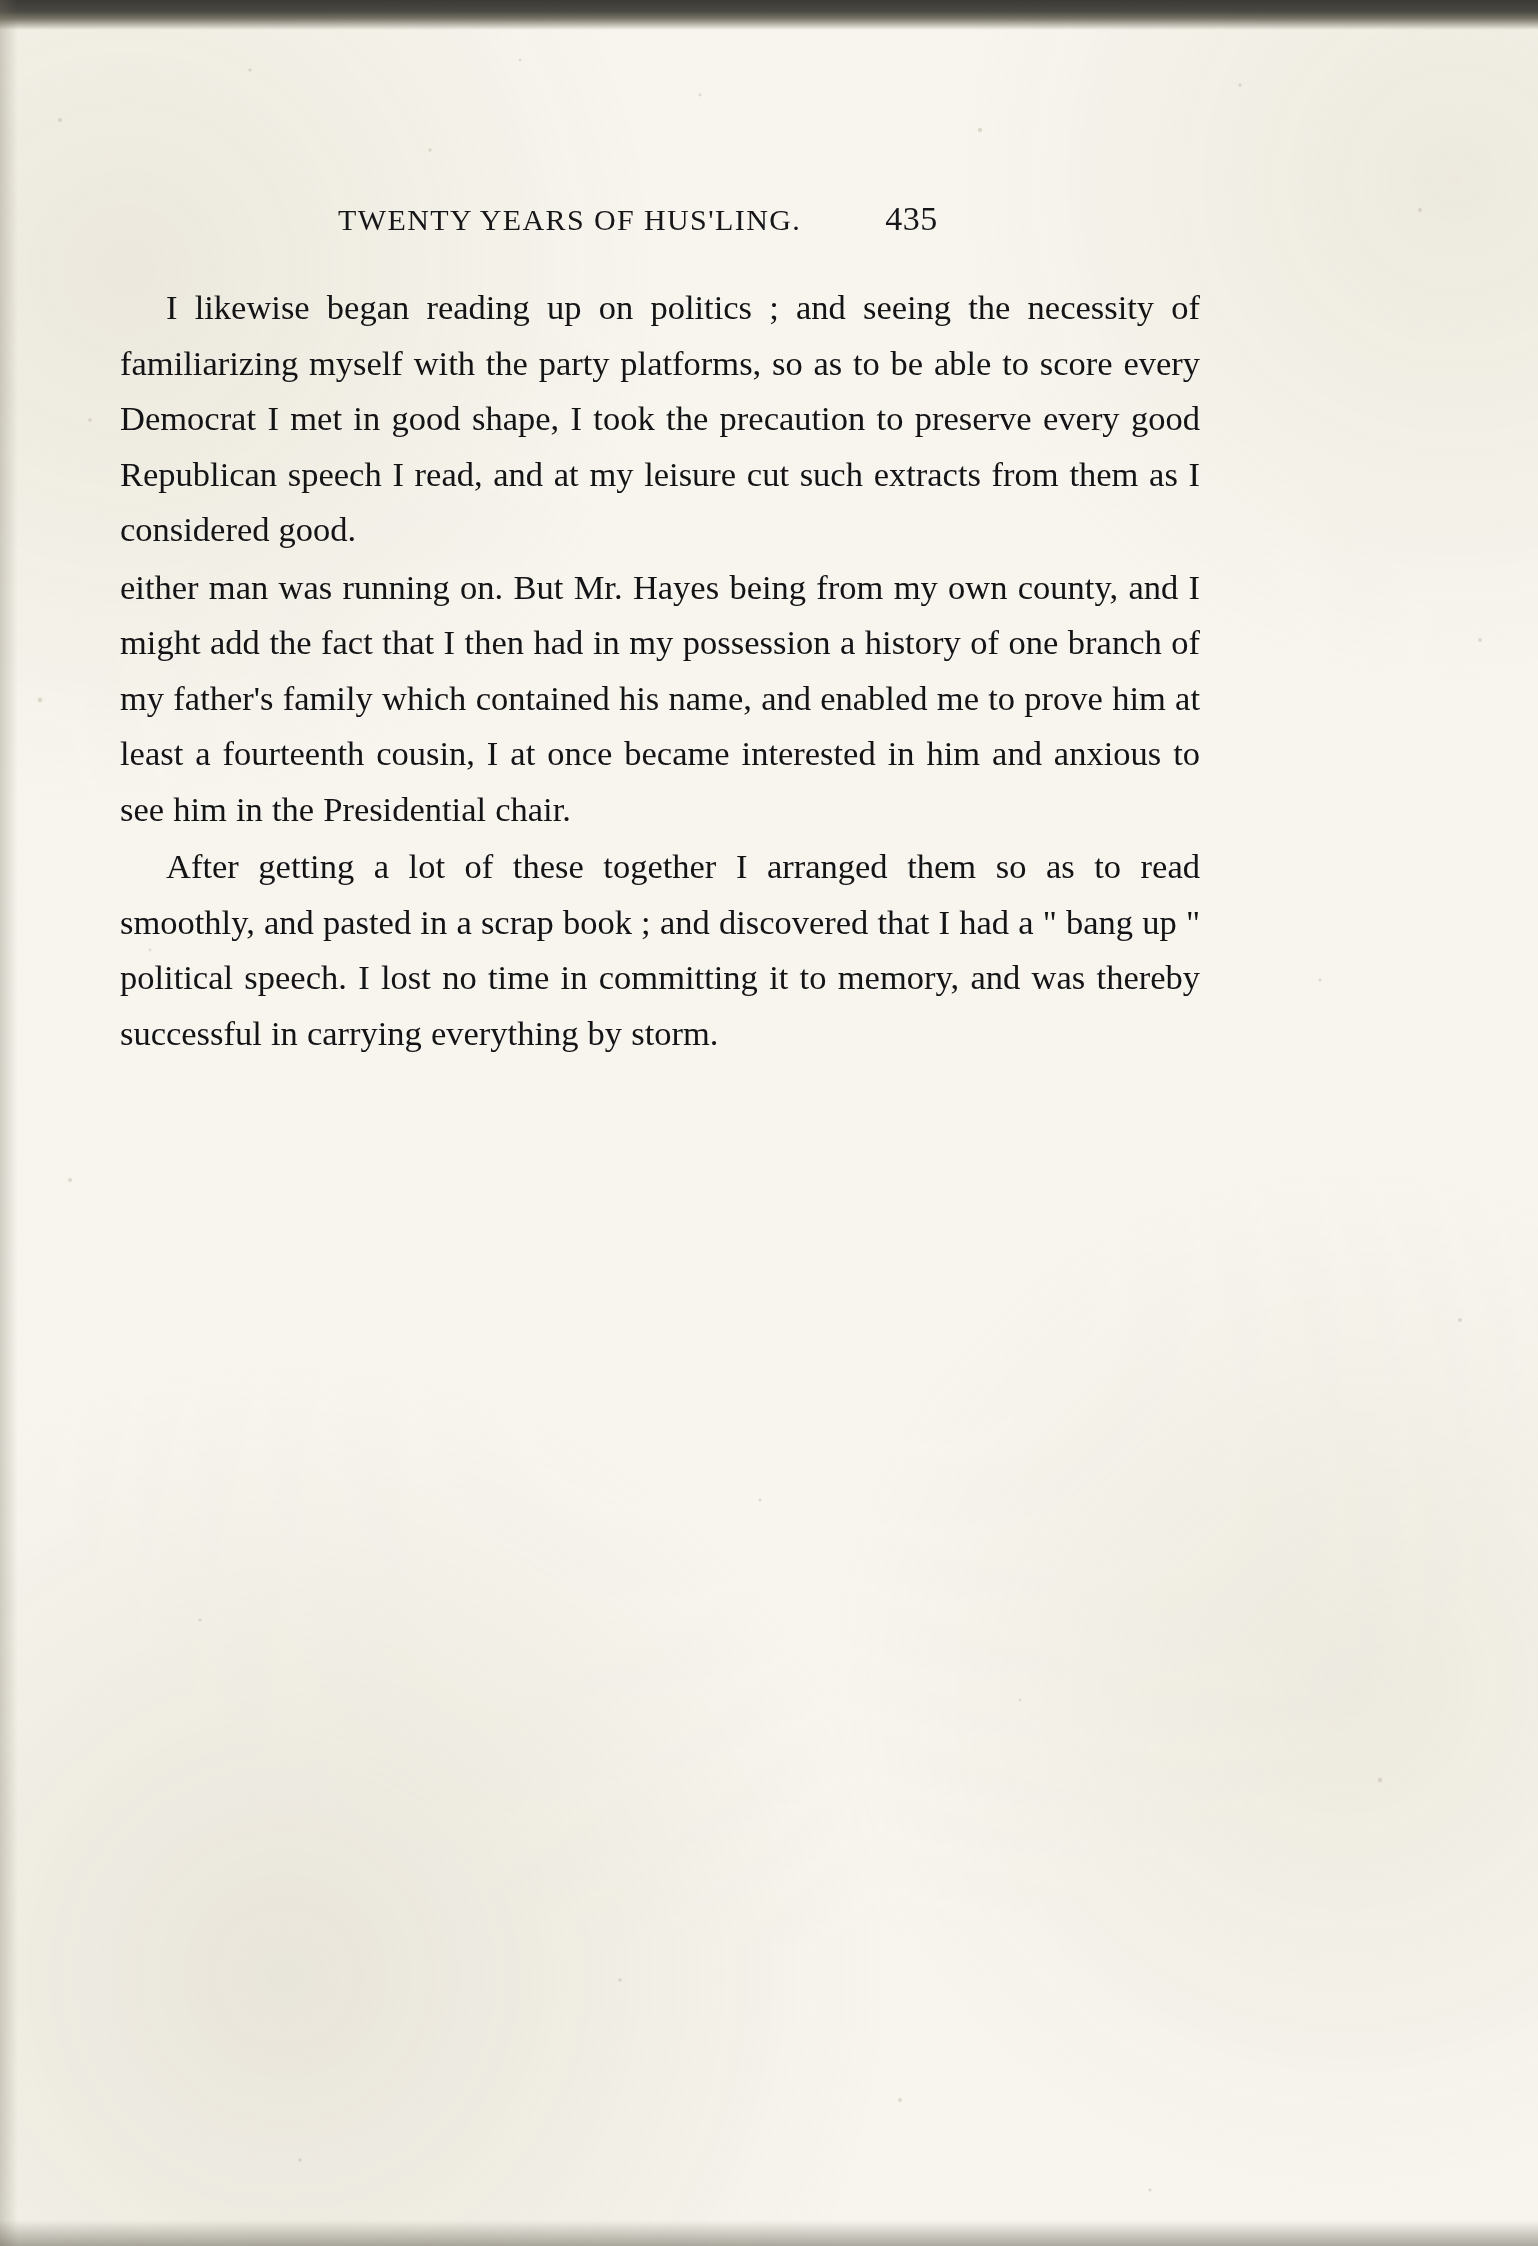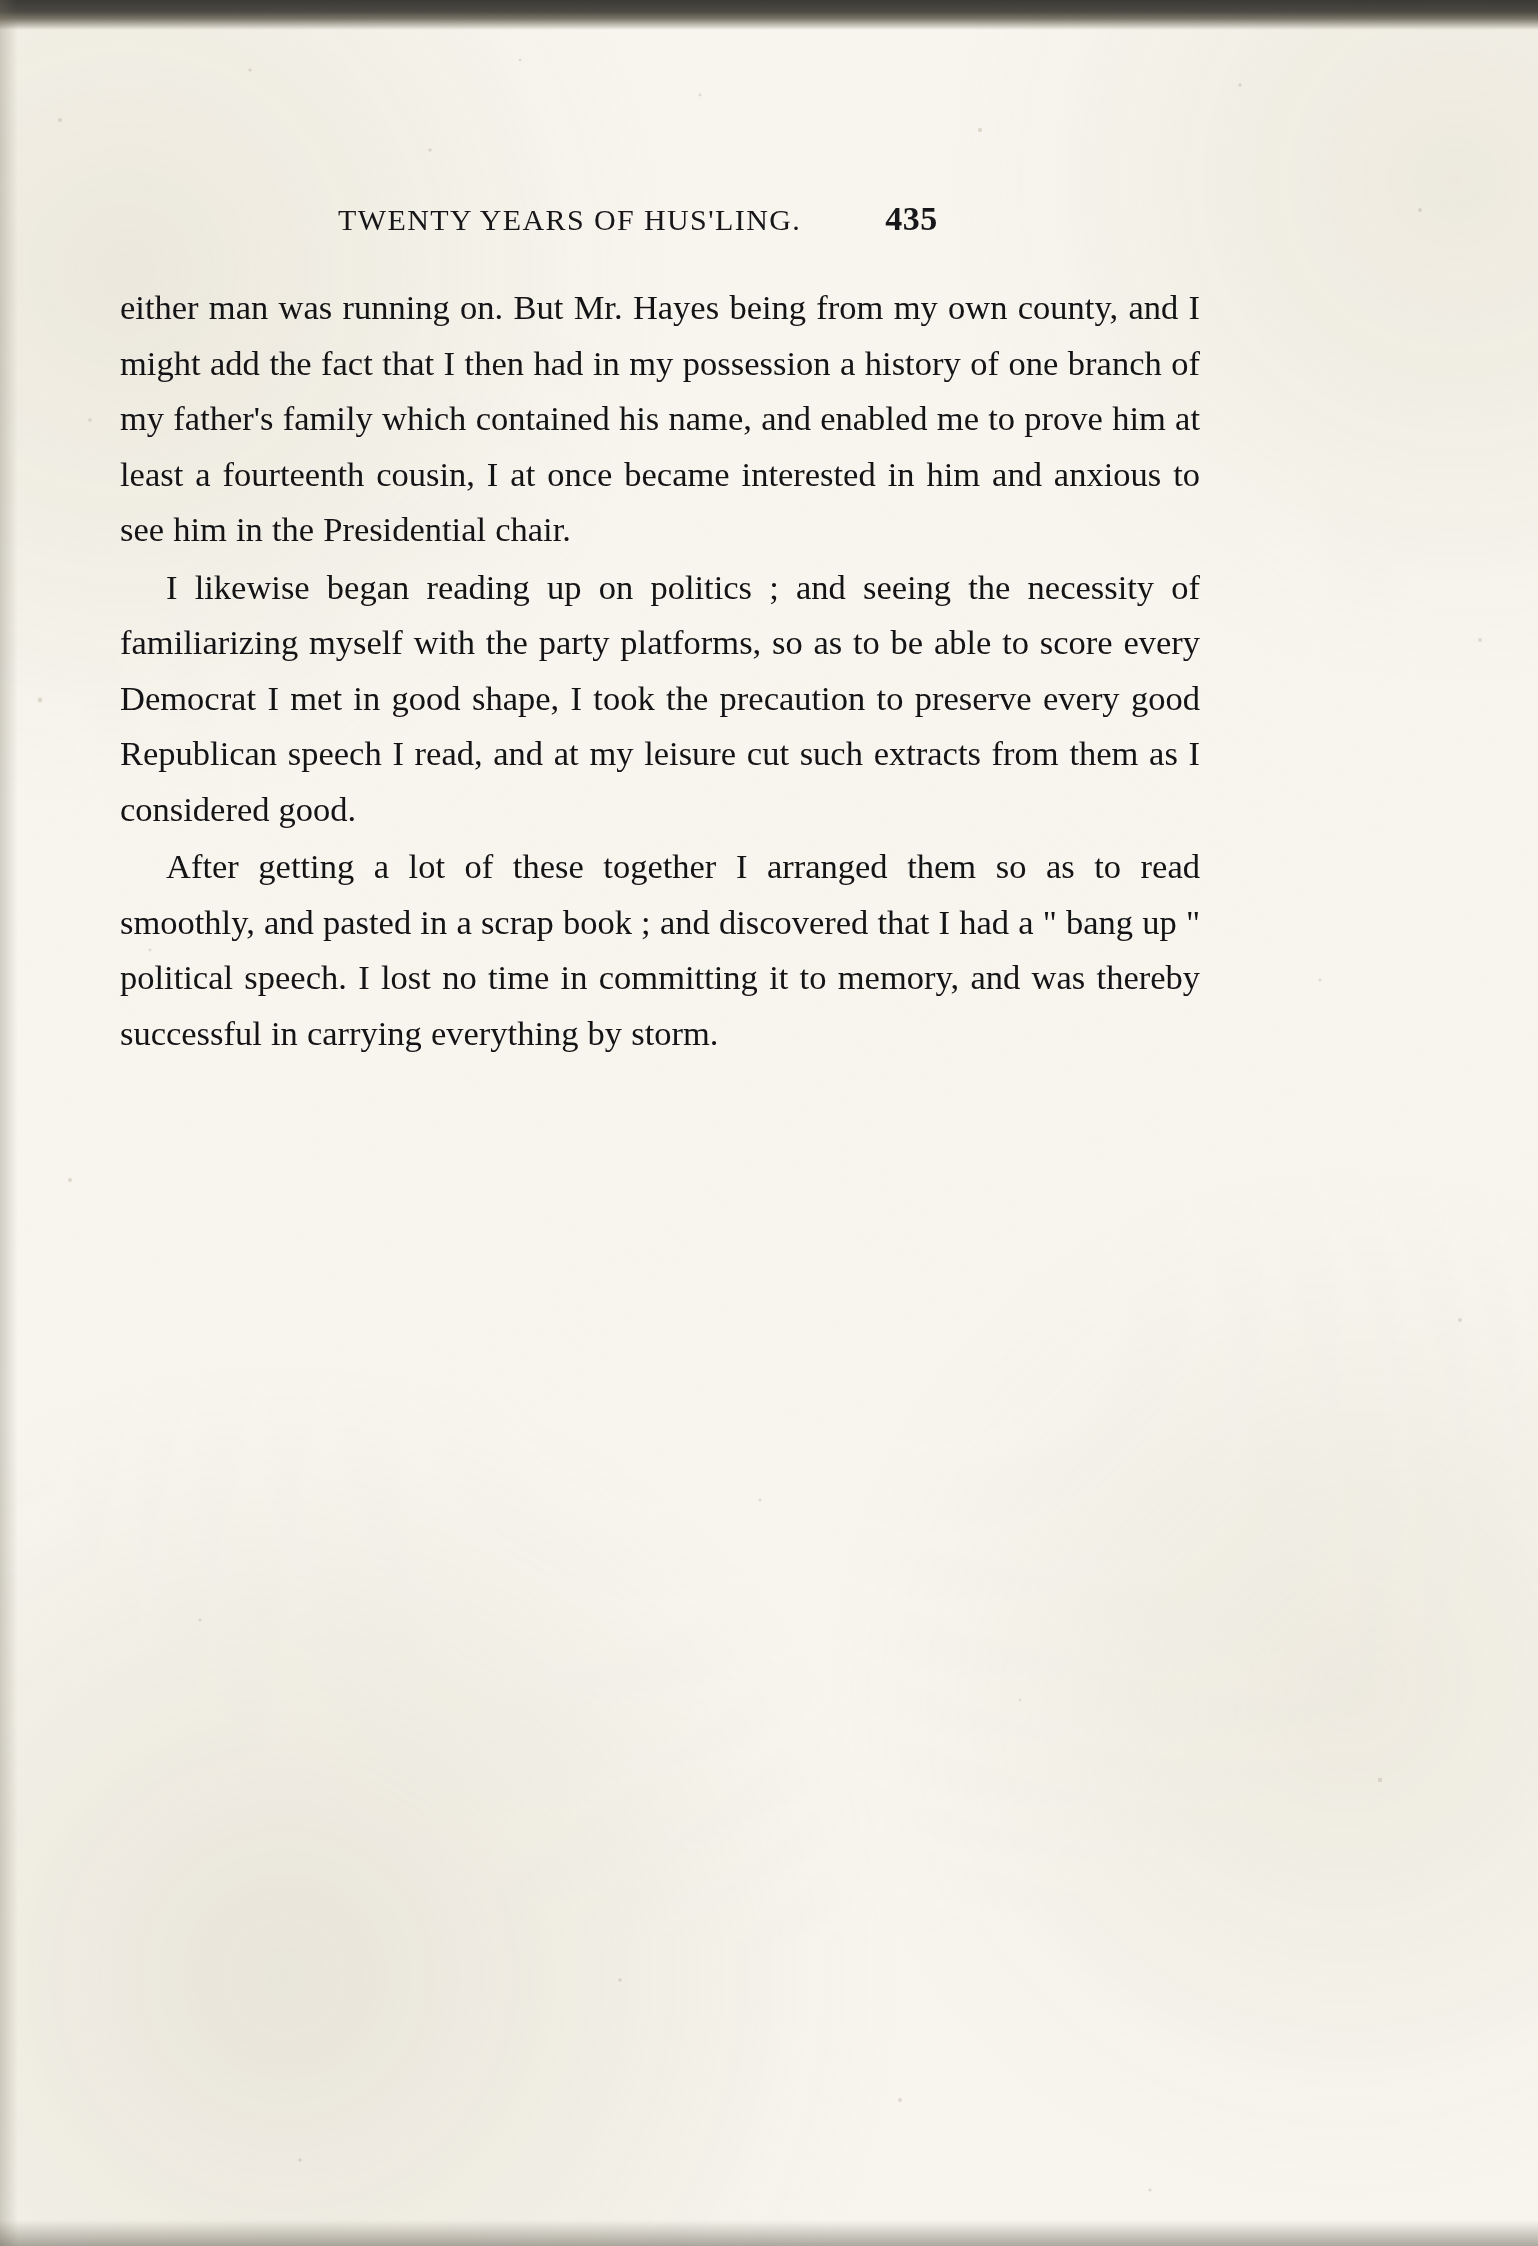--- a/index.html
+++ b/index.html
@@ -85,21 +85,21 @@
   }
   .running-head .title {
     font-family: "Liberation Serif", serif;
     font-size: 30px;
     letter-spacing: 1.4px;
     font-weight: 400;
     white-space: nowrap;
   }
   .running-head .folio {
     font-size: 34px;
-    font-weight: 700;
+    font-weight: 400;
     margin-left: 84px;
     letter-spacing: 0.5px;
   }
 
   p.body {
     margin: 0 0 2px 0;
     font-size: 34.5px;
     line-height: 55.5px;
     color: #141416;
     text-align: justify;
@@ -150,18 +150,18 @@
     </g>
   </svg>
 
   <div class="content">
 
     <div class="running-head">
       <span class="title">TWENTY YEARS OF HUS'LING.</span>
       <span class="folio">435</span>
     </div>
 
+    <p class="body">I likewise began reading up on politics ; and seeing the necessity of familiarizing myself with the party platforms, so as to be able to score every Democrat I met in good shape, I took the precaution to preserve every good Republican speech I read, and at my leisure cut such extracts from them as I considered good.</p>
     <p class="body first">either man was running on.   But Mr. Hayes being from my own county, and I might add the fact that I then had in my possession a history of one branch of my father's family which contained his name, and enabled me to prove him at least a fourteenth cousin, I at once became interested in him and anxious to see him in the Presidential chair.</p>
-    <p class="body">I likewise began reading up on politics ; and seeing the necessity of familiarizing myself with the party platforms, so as to be able to score every Democrat I met in good shape, I took the precaution to preserve every good Republican speech I read, and at my leisure cut such extracts from them as I considered good.</p>
     <p class="body">After getting a lot of these together I arranged them so as to read smoothly, and pasted in a scrap book ; and discovered that I had a " bang up " political speech.   I lost no time in committing it to memory, and was thereby successful in carrying everything by storm.</p>
 
   </div>
 </div>
 
 </body></html>

